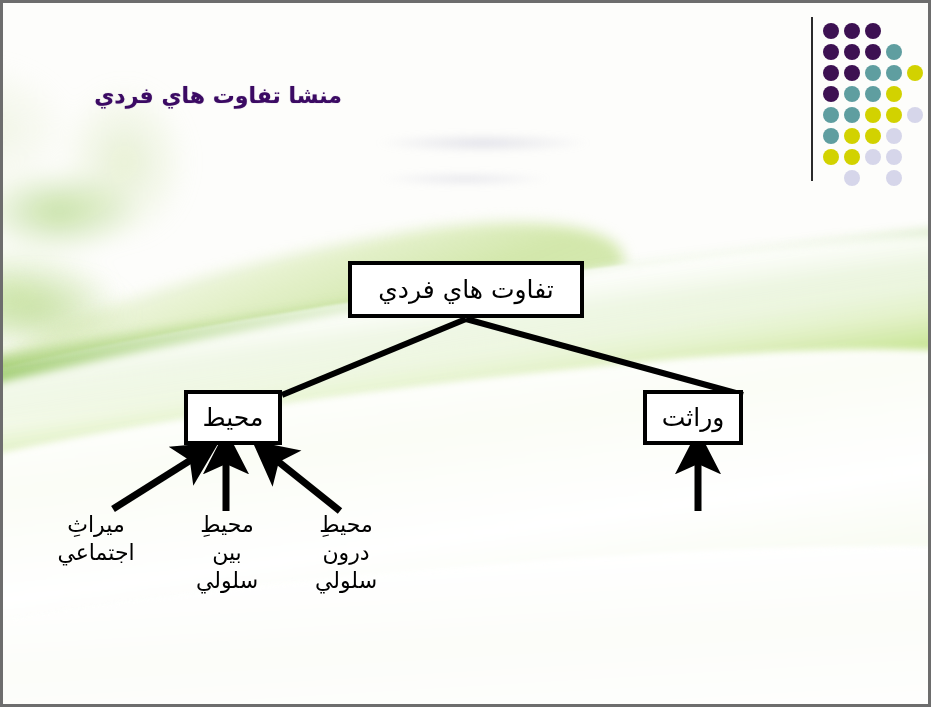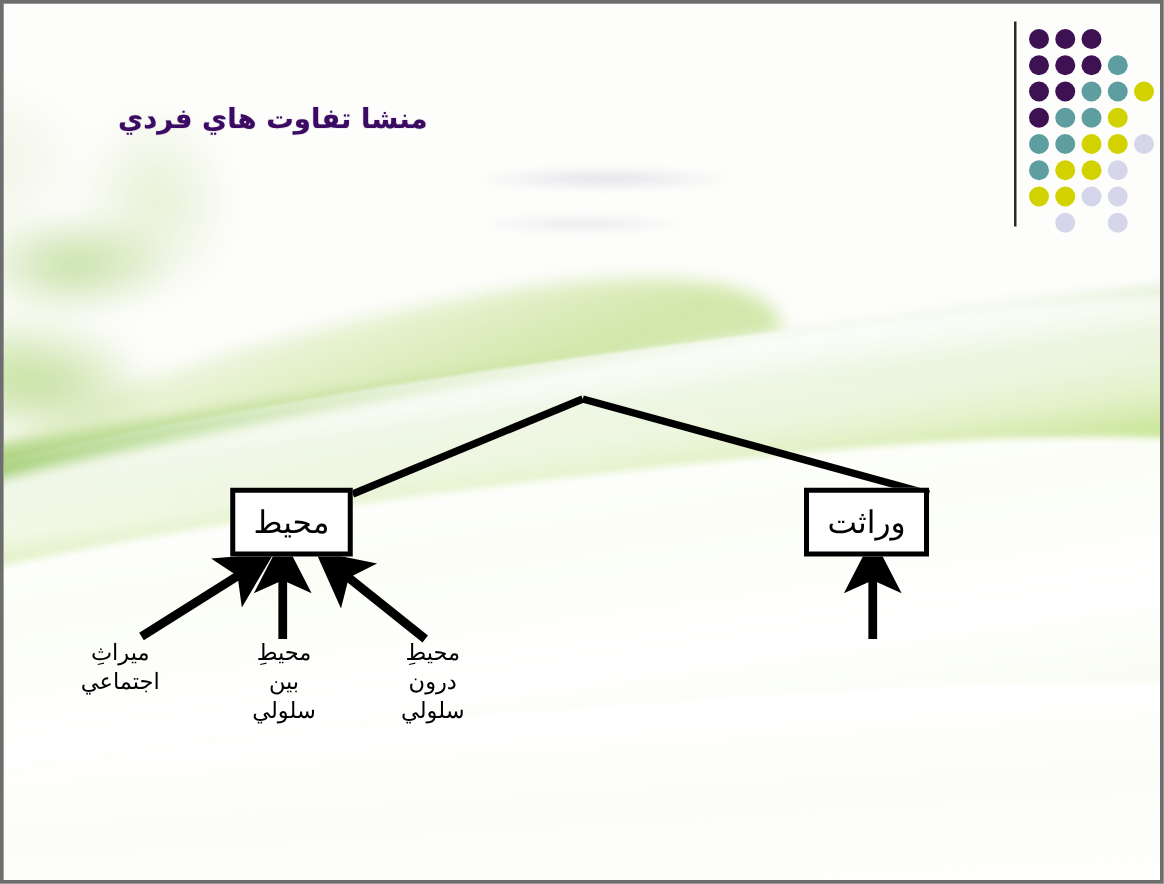--- a/index.html
+++ b/index.html
@@ -148,21 +148,21 @@
   }
   #node-root{left:345px;top:258px;width:236px;height:57px;}
   #node-env{left:181px;top:387px;width:98px;height:55px;font-size:25px;}
   #node-her{left:640px;top:387px;width:100px;height:55px;font-size:25px;}
 
   .leaf-label{
     position:absolute;
     direction:rtl;
     text-align:center;
     color:#000000;
-    font-size:18px;
+    font-size:22px;
     line-height:1.28;
     white-space:pre-line;
   }
   #leaf-social{left:28px;top:508px;width:130px;}
   #leaf-inter{left:172px;top:508px;width:104px;}
   #leaf-intra{left:288px;top:508px;width:110px;}
   #leaf-chromo{left:636px;top:508px;width:180px;font-size:22px;}
 
   svg.edges{position:absolute;left:0;top:0;width:931px;height:707px;overflow:visible;}
 </style>
@@ -235,20 +235,21 @@
         <path d="M463,316 L279,392" stroke="#000" stroke-width="6" fill="none"></path>
         <path d="M463,316 L740,392" stroke="#000" stroke-width="6" fill="none"></path>
 
         <line x1="110" y1="506" x2="191" y2="455" stroke="#000" stroke-width="7" marker-end="url(#arrowhead)"></line>
         <line x1="223" y1="508" x2="223" y2="456" stroke="#000" stroke-width="7" marker-end="url(#arrowhead)"></line>
         <line x1="337" y1="508" x2="272" y2="456" stroke="#000" stroke-width="7" marker-end="url(#arrowhead)"></line>
 
         <line x1="695" y1="508" x2="695" y2="456" stroke="#000" stroke-width="7" marker-end="url(#arrowhead)"></line>
       </svg>
 
+      <div class="node" id="node-root">تفاوت هاي فردي</div>
 
       <div class="node" id="node-her">وراثت</div>
 
       <div class="node" id="node-env">محيط</div>
 
       <div class="leaf-label" id="leaf-social">ميراثِ
 اجتماعي</div>
 
       <div class="leaf-label" id="leaf-inter">محيطِ
 بين

